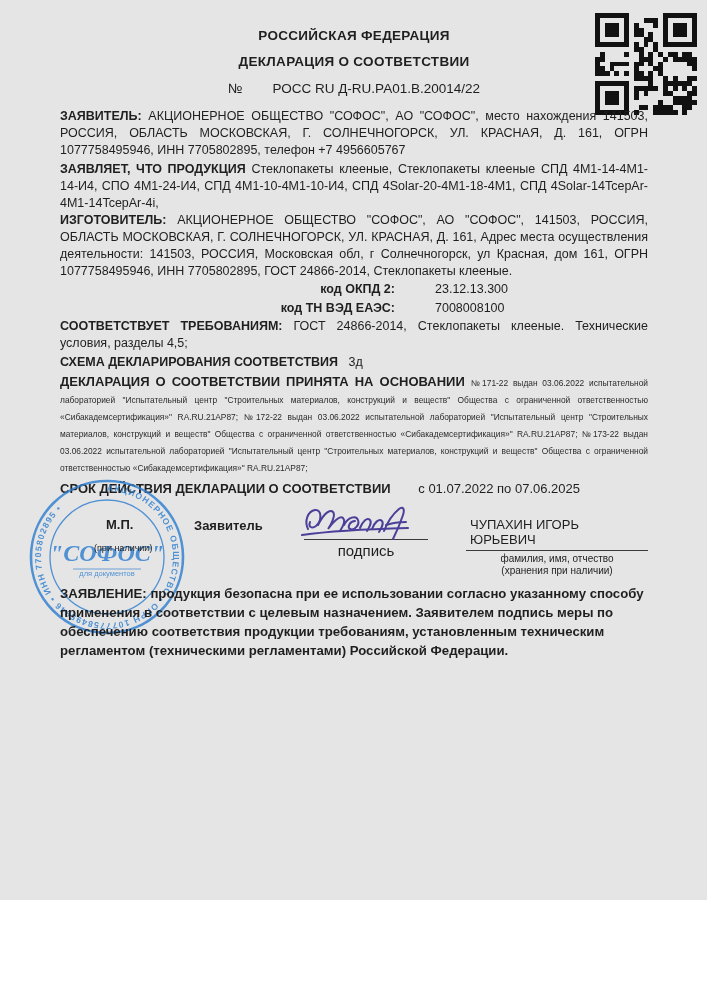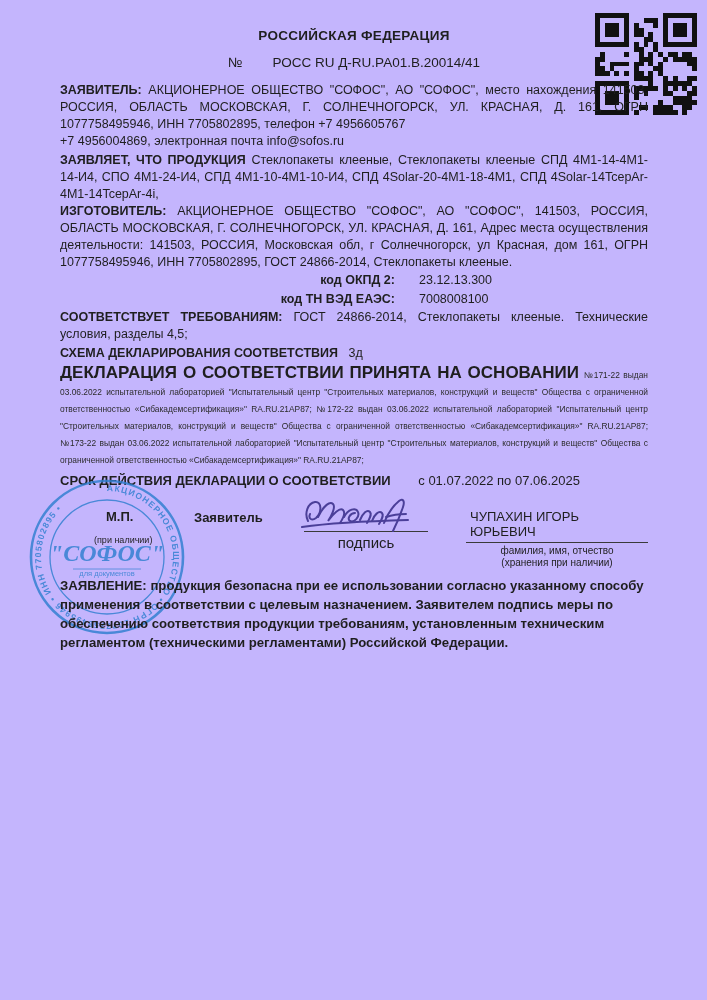--- a/index.html
+++ b/index.html
@@ -2,35 +2,35 @@
 <html style="--stamp-blue: #2f7fd0; --ink: #4b3f99; --text: #1f1f1f;"><head>
 <meta charset="utf-8">
 <style>
   :root{
     --stamp-blue:#2f7fd0;
     --ink:#4b3f99;
     --text:#1f1f1f;
   }
   html,body{margin:0;padding:0;background:#ffffff;}
   .page{
-    position:relative;width:707px;height:1000px;background:#c4b5fd;overflow:hidden;
+    position:relative;width:707px;height:900px;background:#e5e5e5;overflow:hidden;
     font-family:"Liberation Sans",sans-serif;color:var(--text);
   }
   .content{position:absolute;left:60px;top:28px;width:588px;}
   .hdr{text-align:center;font-weight:bold;font-size:13.5px;letter-spacing:.3px;}
   .hdr-title{margin-top:11px;}
   .hdr-num{margin-top:12px;font-weight:normal;font-size:13.5px;text-align:center;}
   .hdr-num .no{margin-right:30px;}
   .body-start{margin-top:12px;}
   .para{font-size:12.5px;line-height:17px;}
   .just{text-align:justify;}
   .b{font-weight:bold;}
   .code-row{display:flex;font-size:12.5px;line-height:19px;}
   .code-label{width:335px;text-align:right;font-weight:bold;}
-  .code-value{margin-left:24px;}
+  .code-value{margin-left:40px;}
   .small{font-size:8.4px;line-height:10.6px;color:#2b2b2b;}
   .gap6{margin-left:7px;}
   .gap24{margin-left:24px;}
   .mt2{margin-top:2px;}
   .mt4{margin-top:4px;}
   
   .sig-row{display:flex;margin-top:20px;position:relative;z-index:2;gap:16px;}
   .mp-col{width:118px;box-sizing:border-box;padding-left:46px;font-size:13px;}
   .mp-note{font-size:9px;margin-top:11px;margin-left:-12px;white-space:nowrap;}
   .applicant-col{width:94px;font-size:13px;font-weight:bold;padding-top:1px;}
@@ -274,29 +274,29 @@
         <rect x="14" y="20" width="1" height="1"></rect>
         <rect x="15" y="20" width="1" height="1"></rect>
         <rect x="16" y="20" width="1" height="1"></rect>
         <rect x="18" y="20" width="1" height="1"></rect>
       </g>
     </svg>
 
   <div class="content">
 
     <div class="hdr">РОССИЙСКАЯ ФЕДЕРАЦИЯ</div>
+    <div class="hdr hdr-title">ДЕКЛАРАЦИЯ О СООТВЕТСТВИИ</div>
     <div class="hdr-num">
-      <span class="no">№</span><span>РОСС RU Д-RU.РА01.В.20014/41</span>
+      <span class="no">№</span><span>РОСС RU Д-RU.РА01.В.20014/22</span>
     </div>
 
     <div class="para just body-start">
       <span class="b">ЗАЯВИТЕЛЬ:</span>
       <span>АКЦИОНЕРНОЕ ОБЩЕСТВО "СОФОС", АО "СОФОС", место нахождения 141503, РОССИЯ, ОБЛАСТЬ МОСКОВСКАЯ, Г. СОЛНЕЧНОГОРСК, УЛ. КРАСНАЯ, Д. 161, ОГРН 1077758495946, ИНН 7705802895, телефон +7 4956605767</span>
     </div>
-    <div class="para">+7 4956004869, электронная почта info@sofos.ru</div>
 
     <div class="para just mt2">
       <span class="b">ЗАЯВЛЯЕТ, ЧТО ПРОДУКЦИЯ</span>
       <span>Стеклопакеты клееные, Стеклопакеты клееные СПД 4М1-14-4М1-14-И4, СПО 4М1-24-И4, СПД 4М1-10-4М1-10-И4, СПД 4Solar-20-4М1-18-4М1, СПД 4Solar-14TcepAr-4М1-14TcepAr-4i,</span>
     </div>
 
     <div class="para just">
       <span class="b">ИЗГОТОВИТЕЛЬ:</span>
       <span>АКЦИОНЕРНОЕ ОБЩЕСТВО "СОФОС", АО "СОФОС", 141503, РОССИЯ, ОБЛАСТЬ МОСКОВСКАЯ, Г. СОЛНЕЧНОГОРСК, УЛ. КРАСНАЯ, Д. 161, Адрес места осуществления деятельности: 141503, РОССИЯ, Московская обл, г Солнечногорск, ул Красная, дом 161, ОГРН 1077758495946, ИНН 7705802895, ГОСТ 24866-2014, Стеклопакеты клееные.</span>
     </div>
@@ -314,21 +314,21 @@
       <span class="b">СООТВЕТСТВУЕТ ТРЕБОВАНИЯМ:</span>
       <span>ГОСТ 24866-2014, Стеклопакеты клееные. Технические условия, разделы 4,5;</span>
     </div>
 
     <div class="para mt2">
       <span class="b">СХЕМА ДЕКЛАРИРОВАНИЯ СООТВЕТСТВИЯ</span>
       <span class="gap6">3д</span>
     </div>
 
     <div class="para just mt2">
-      <span class="b" style="font-size:17px;">ДЕКЛАРАЦИЯ О СООТВЕТСТВИИ ПРИНЯТА НА ОСНОВАНИИ</span>
+      <span class="b" style="font-size:13px;">ДЕКЛАРАЦИЯ О СООТВЕТСТВИИ ПРИНЯТА НА ОСНОВАНИИ</span>
       <span class="small">№171-22 выдан 03.06.2022  испытательной лабораторией "Испытательный центр "Строительных материалов, конструкций и веществ" Общества с ограниченной ответственностью «Сибакадемсертификация»" RA.RU.21АР87; №172-22 выдан 03.06.2022  испытательной лабораторией "Испытательный центр "Строительных материалов, конструкций и веществ" Общества с ограниченной ответственностью «Сибакадемсертификация»" RA.RU.21АР87; №173-22 выдан 03.06.2022 испытательной лабораторией "Испытательный центр "Строительных материалов, конструкций и веществ" Общества с ограниченной ответственностью «Сибакадемсертификация»" RA.RU.21АР87;</span>
     </div>
 
 
     <div class="para mt4" style="font-size:13px;">
       <span class="b">СРОК ДЕЙСТВИЯ ДЕКЛАРАЦИИ О СООТВЕТСТВИИ</span>
       <span class="gap24">с 01.07.2022 по 07.06.2025</span>
     </div>
 
     <div class="sig-row">

